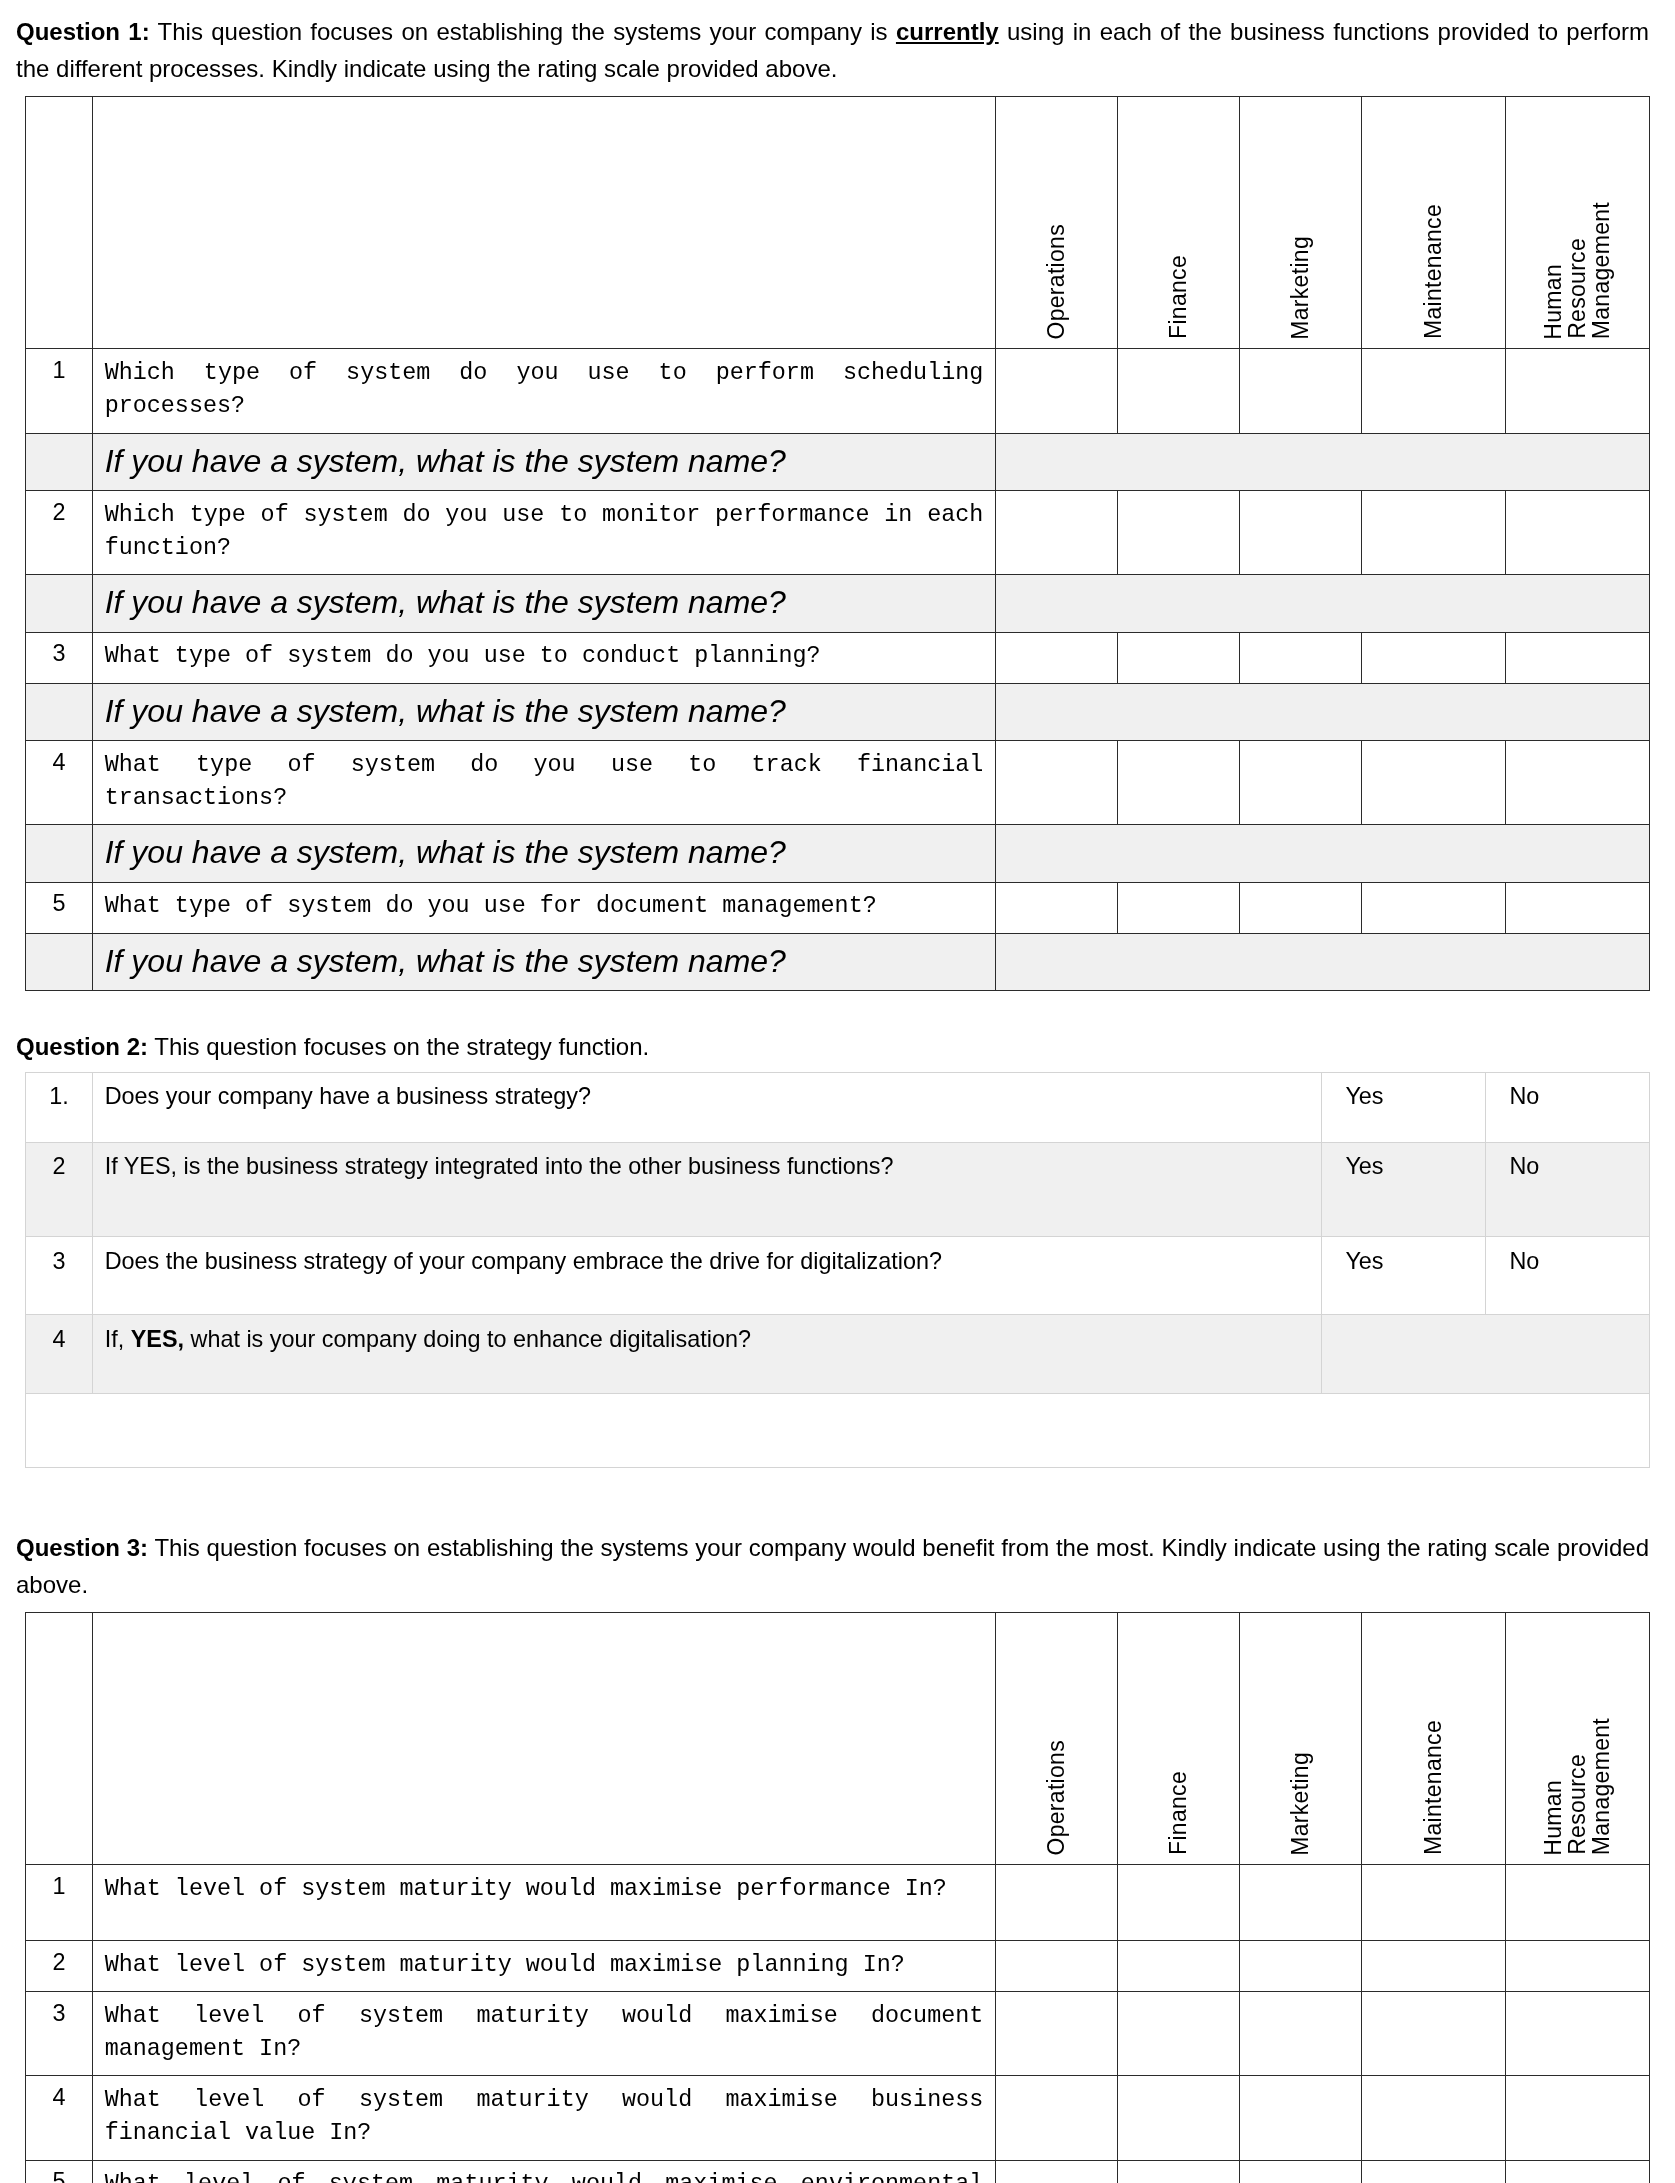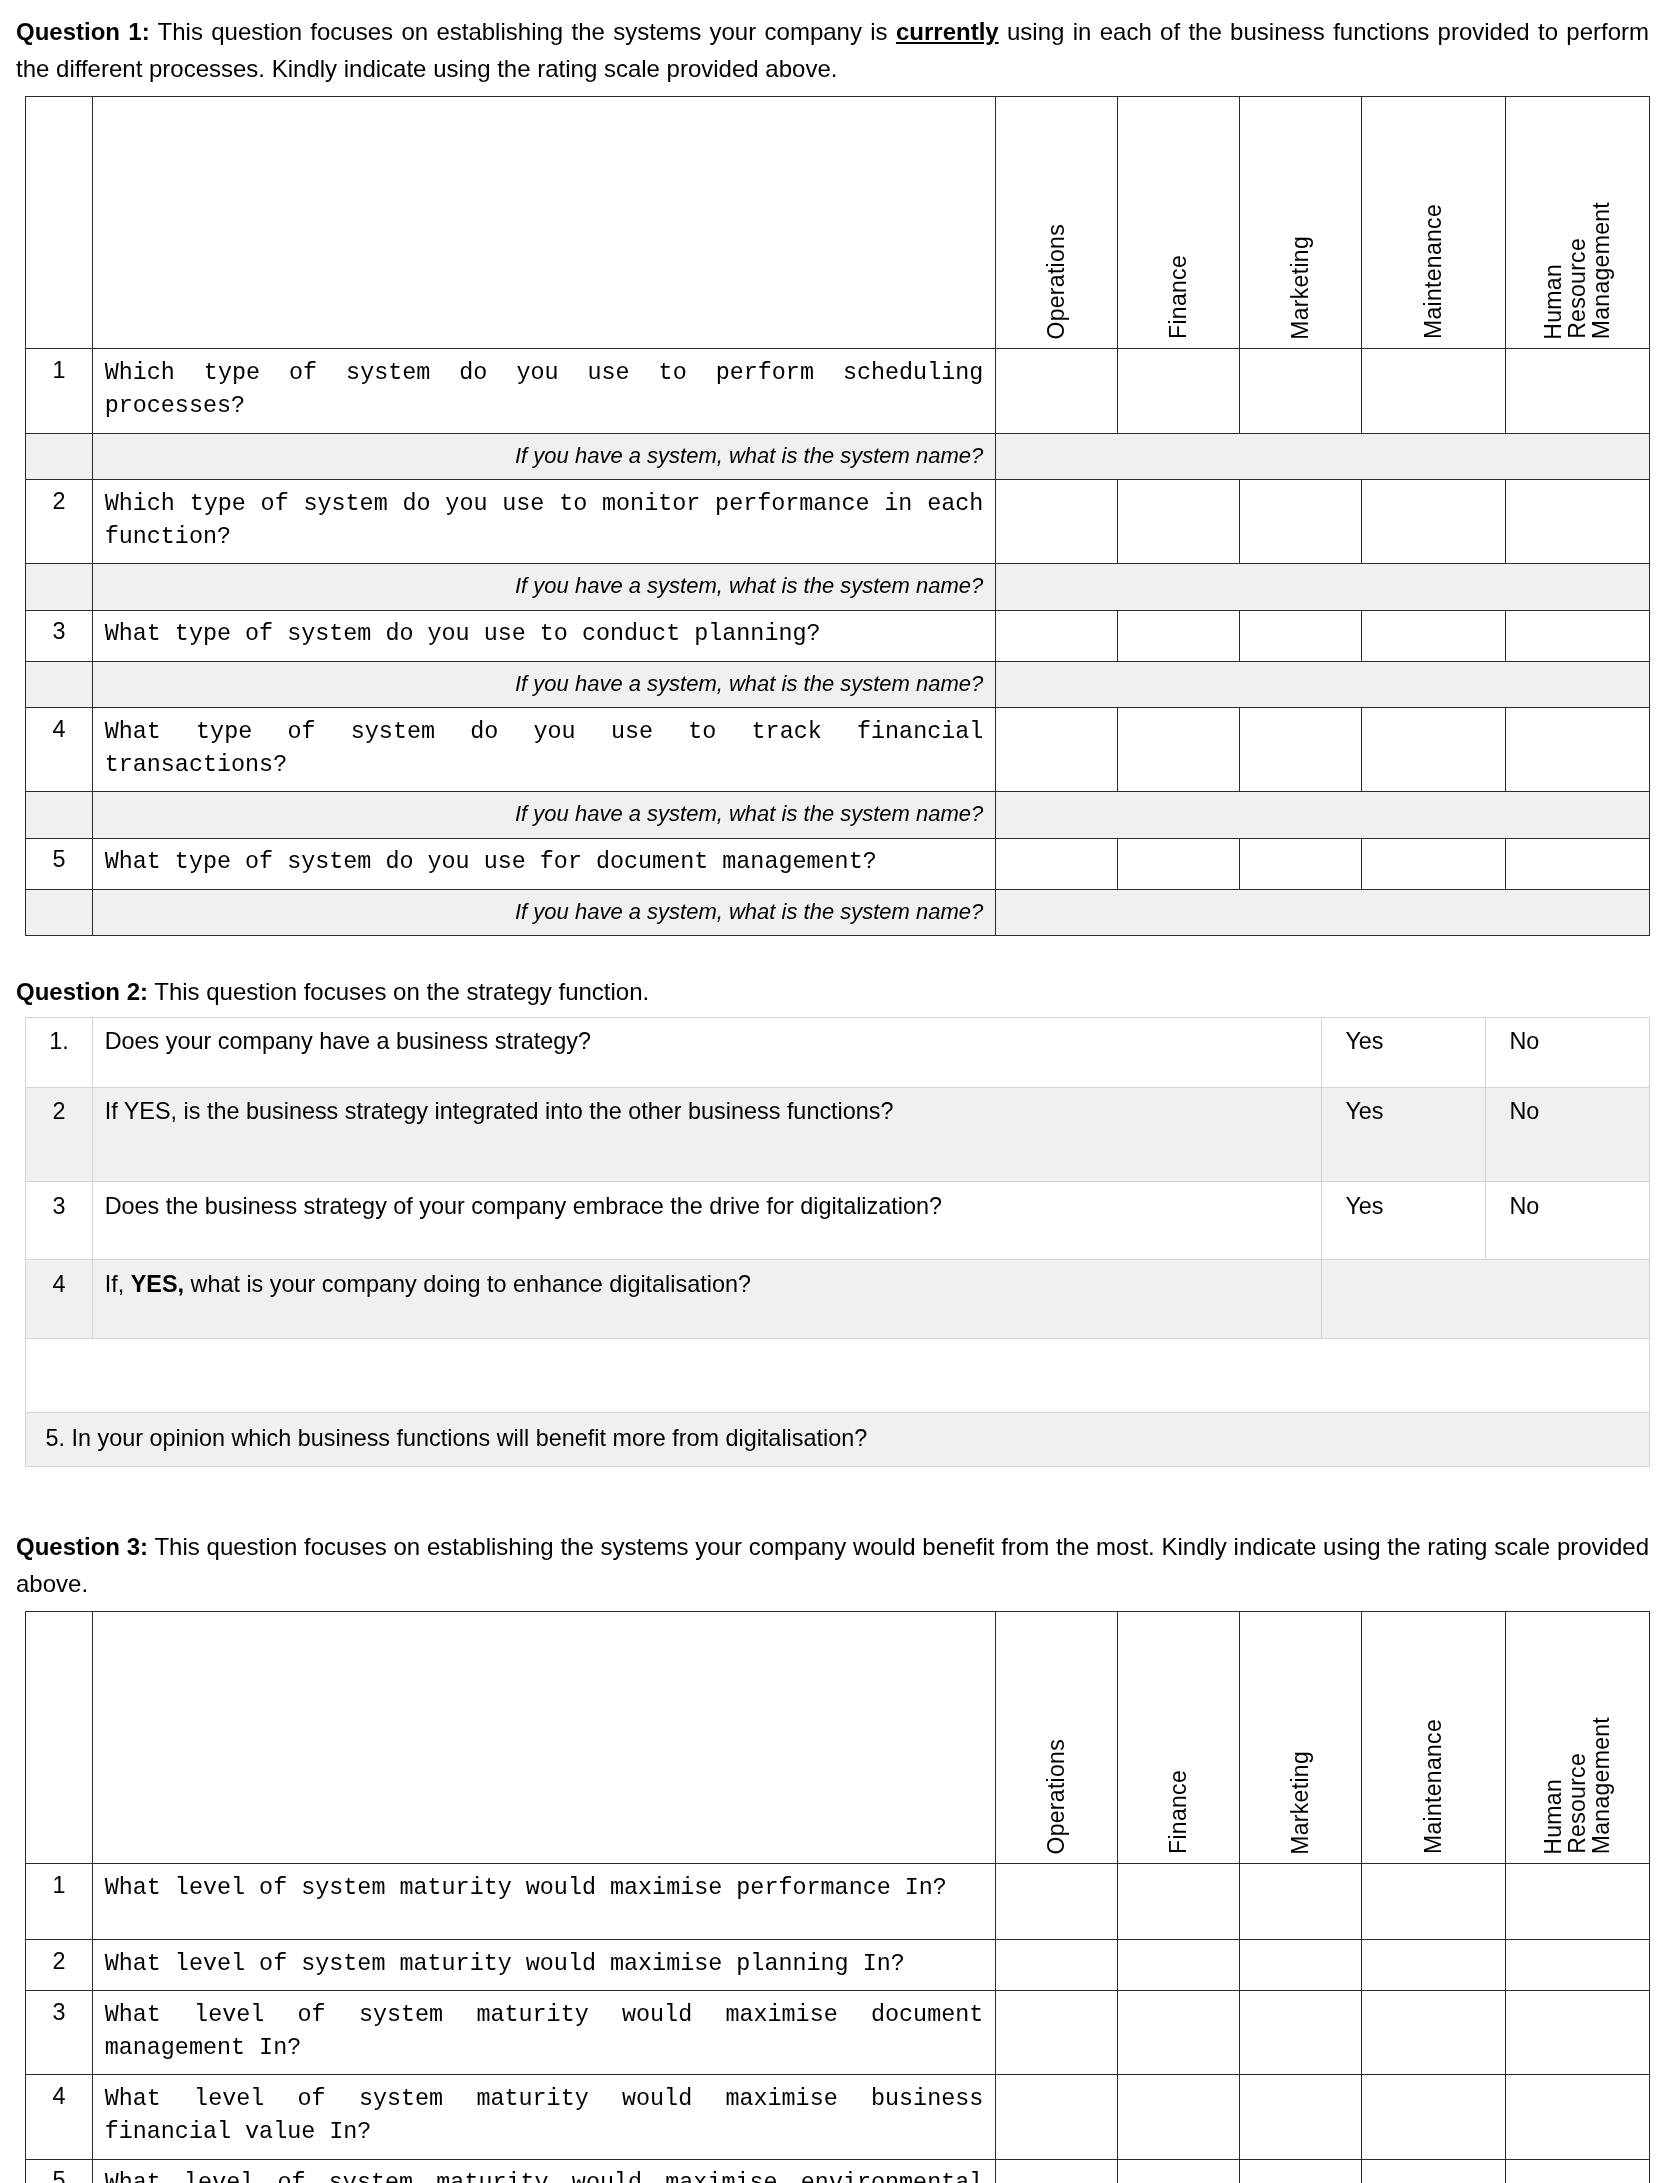--- a/index.html
+++ b/index.html
@@ -79,24 +79,23 @@
   .vlabel span{
     writing-mode:vertical-rl;
     transform:rotate(180deg);
     font-size:23px;
     letter-spacing:0.3px;
     white-space:nowrap;
     line-height:1;
   }
   .matrix .sysname{
     font-style:italic;
-    font-size:22px;
+    font-size:32px;
     background:#f0f0f0;
     padding:9px 11.7px 10.4px 11.7px;
-    text-align:right;
   }
   .matrix .sysname-blank{background:#f0f0f0;}
   .matrix .rowgray td{background:#f0f0f0;}
 
   
   .h-2line{height:61px;}
   .h-1line{height:28.6px;}
 
   
   .strategy{
@@ -306,23 +305,20 @@
     <tr class="row-gray r4">
       <td class="s-idx">4</td>
       <td class="s-q"><span>If, </span><span class="bold">YES,</span><span> what is your company  doing to enhance digitalisation?</span></td>
       <td colspan="2"></td>
     </tr>
 
     <tr class="row-empty">
       <td colspan="4"></td>
     </tr>
 
-    <tr class="row-full">
-      <td colspan="4">5. In your opinion which business functions will benefit more from digitalisation?</td>
-    </tr>
   </tbody>
     </table>
 
   <div class="spacer-lg"></div>
 
   <p class="intro"><span class="q-label">Question 3</span><span class="q-label">:</span><span> This question focuses on establishing the systems your company would benefit from the most. Kindly indicate using the rating scale provided above.</span></p>
 
   <table class="matrix">
     <colgroup>
       <col style="width:67px">

